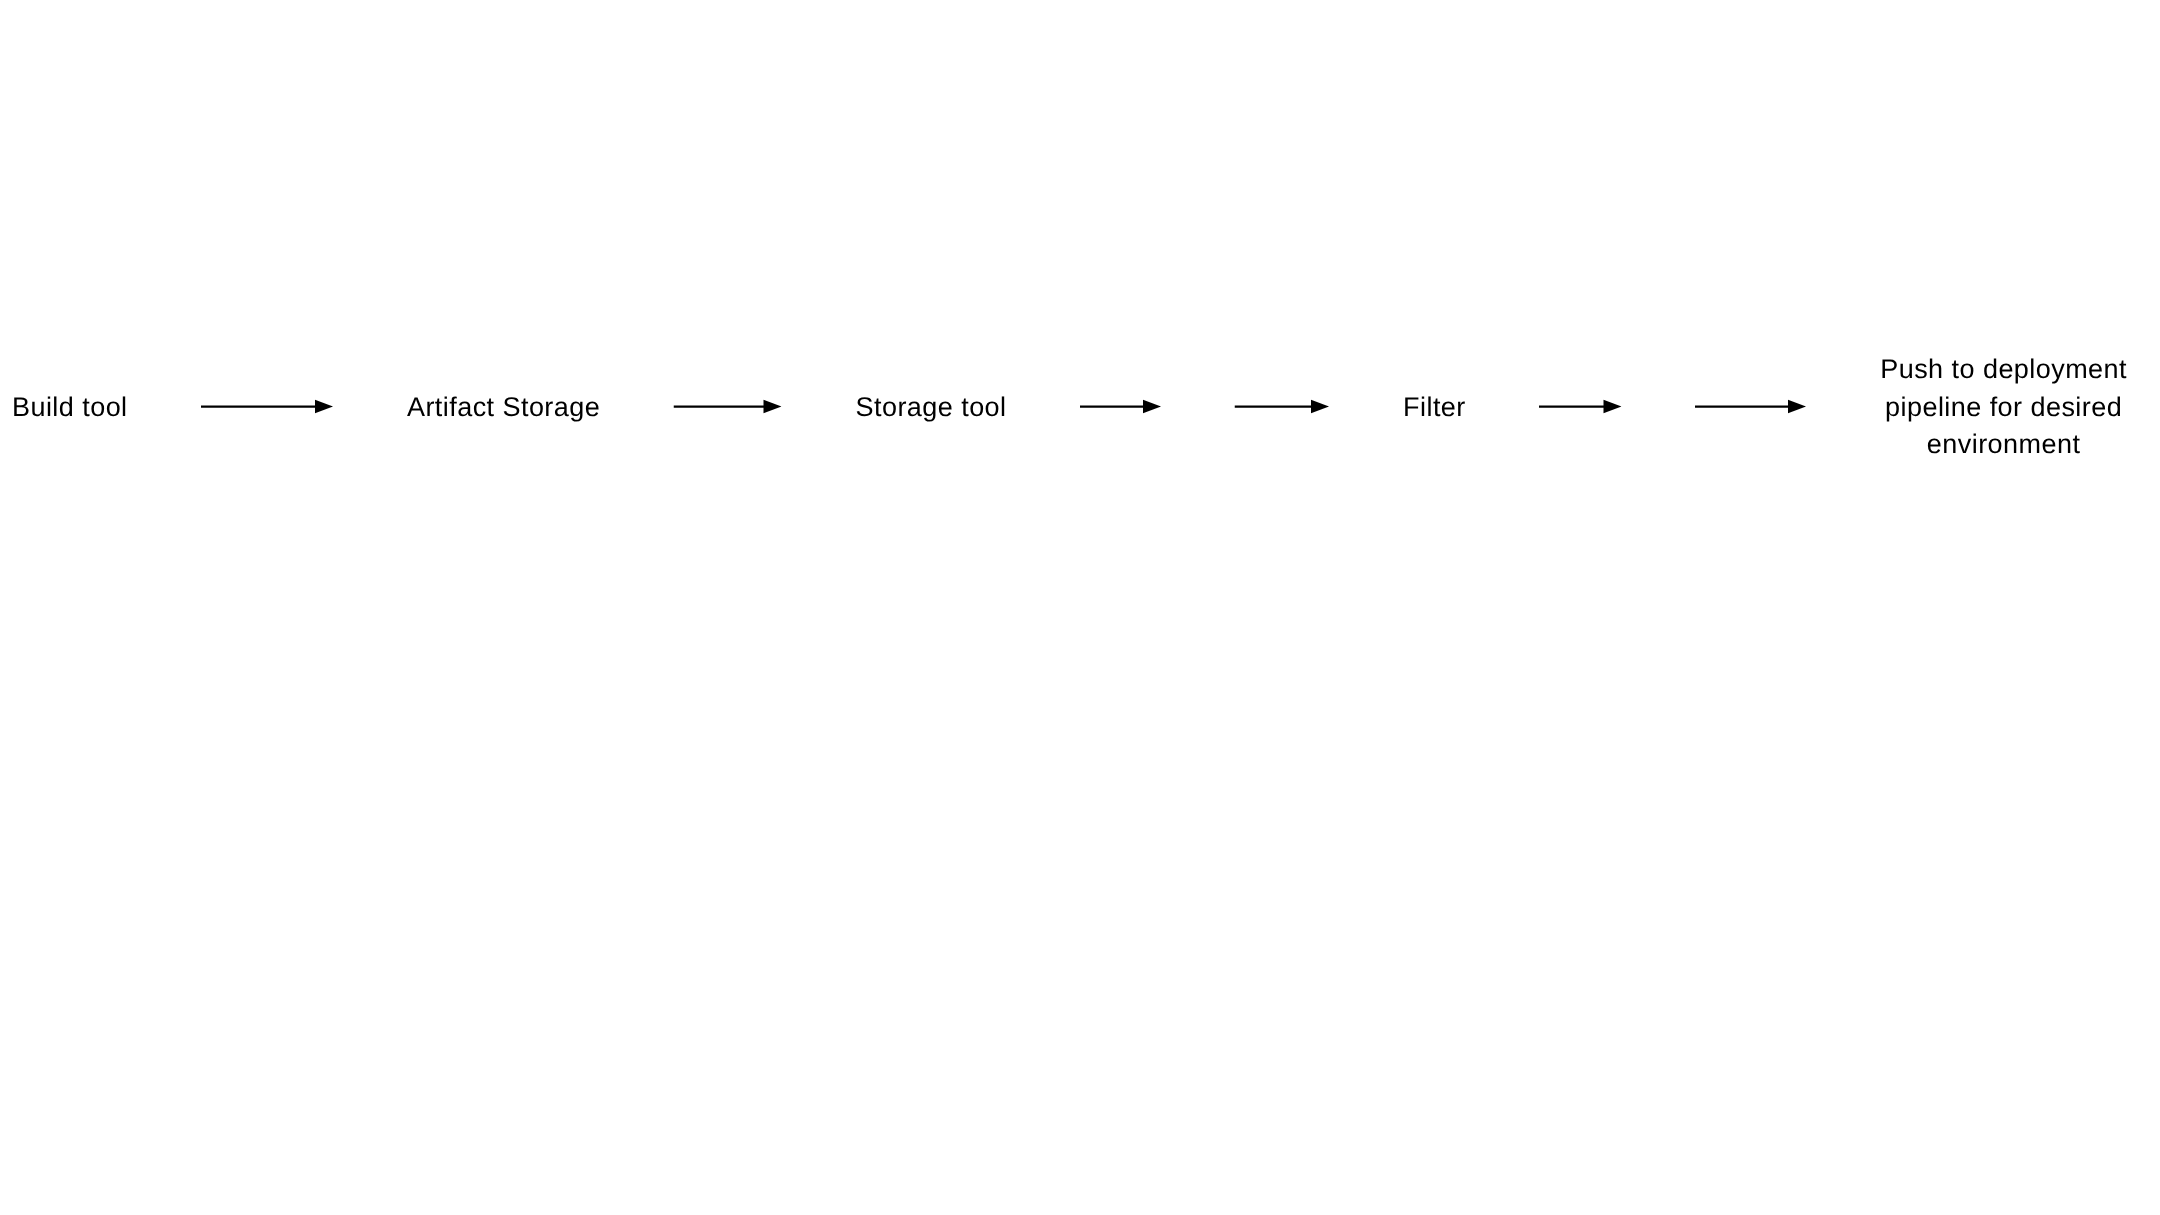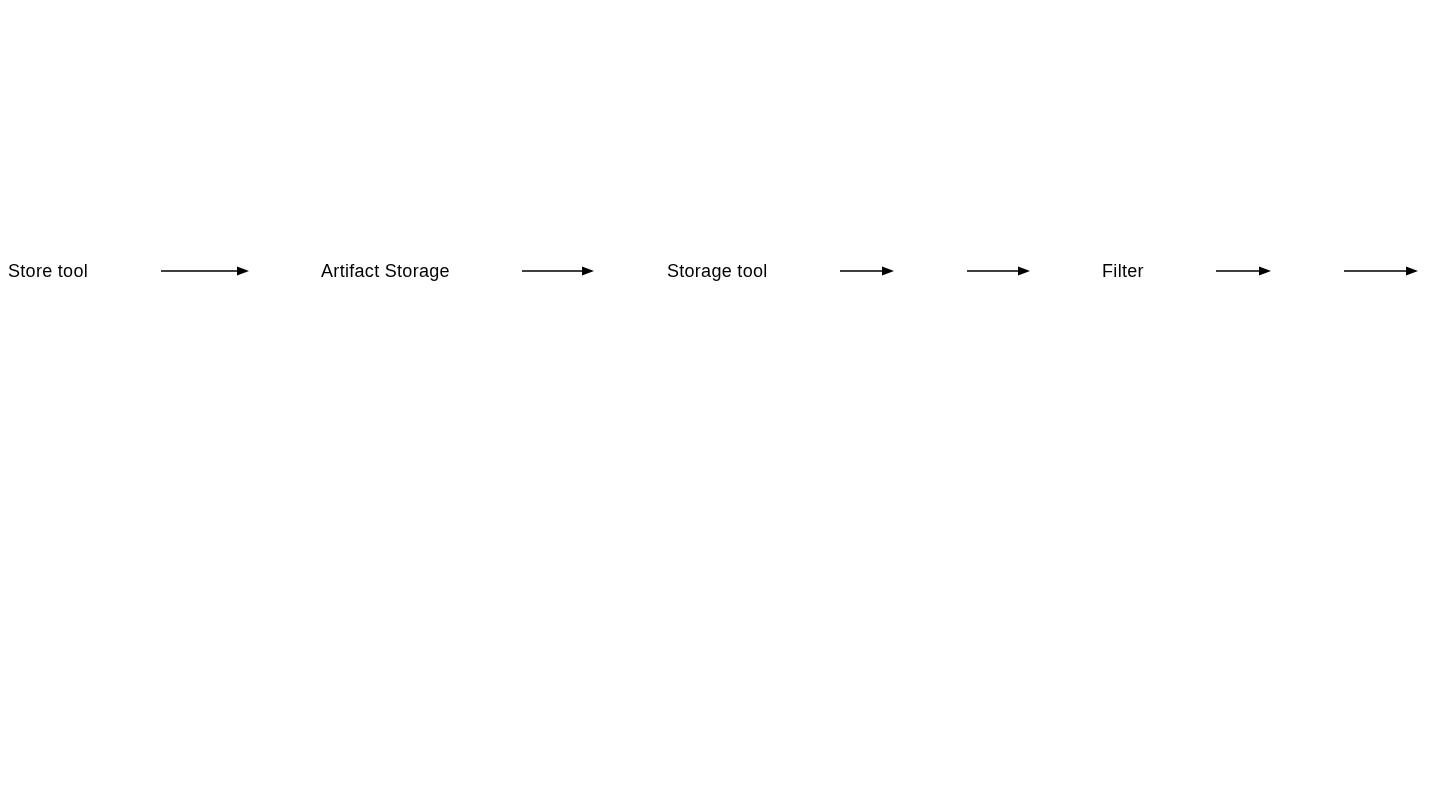--- a/index.html
+++ b/index.html
@@ -44,21 +44,21 @@
   .arrow polygon {
     fill: #000000;
     stroke: none;
   }
 </style>
 </head>
 <body>
 
 <div class="flow">
 
-  <span class="node">Store tool</span>
+  <span class="node">Build tool</span>
 
   <svg class="arrow" width="88" height="12" viewBox="0 0 88 12">
     <line x1="0" y1="6" x2="77" y2="6"></line>
     <polygon points="76,1.5 88,6 76,10.5"></polygon>
   </svg>
 
   <span class="node">Artifact Storage</span>
 
   <svg class="arrow" width="72" height="12" viewBox="0 0 72 12">
     <line x1="0" y1="6" x2="61" y2="6"></line>
@@ -84,14 +84,17 @@
     <line x1="0" y1="6" x2="44" y2="6"></line>
     <polygon points="43,1.5 55,6 43,10.5"></polygon>
   </svg>
 
 
   <svg class="arrow" width="74" height="12" viewBox="0 0 74 12">
     <line x1="0" y1="6" x2="63" y2="6"></line>
     <polygon points="62,1.5 74,6 62,10.5"></polygon>
   </svg>
 
+  <span class="node">Push to deployment
+pipeline for desired
+environment</span>
 
 </div>
 
 </body></html>

